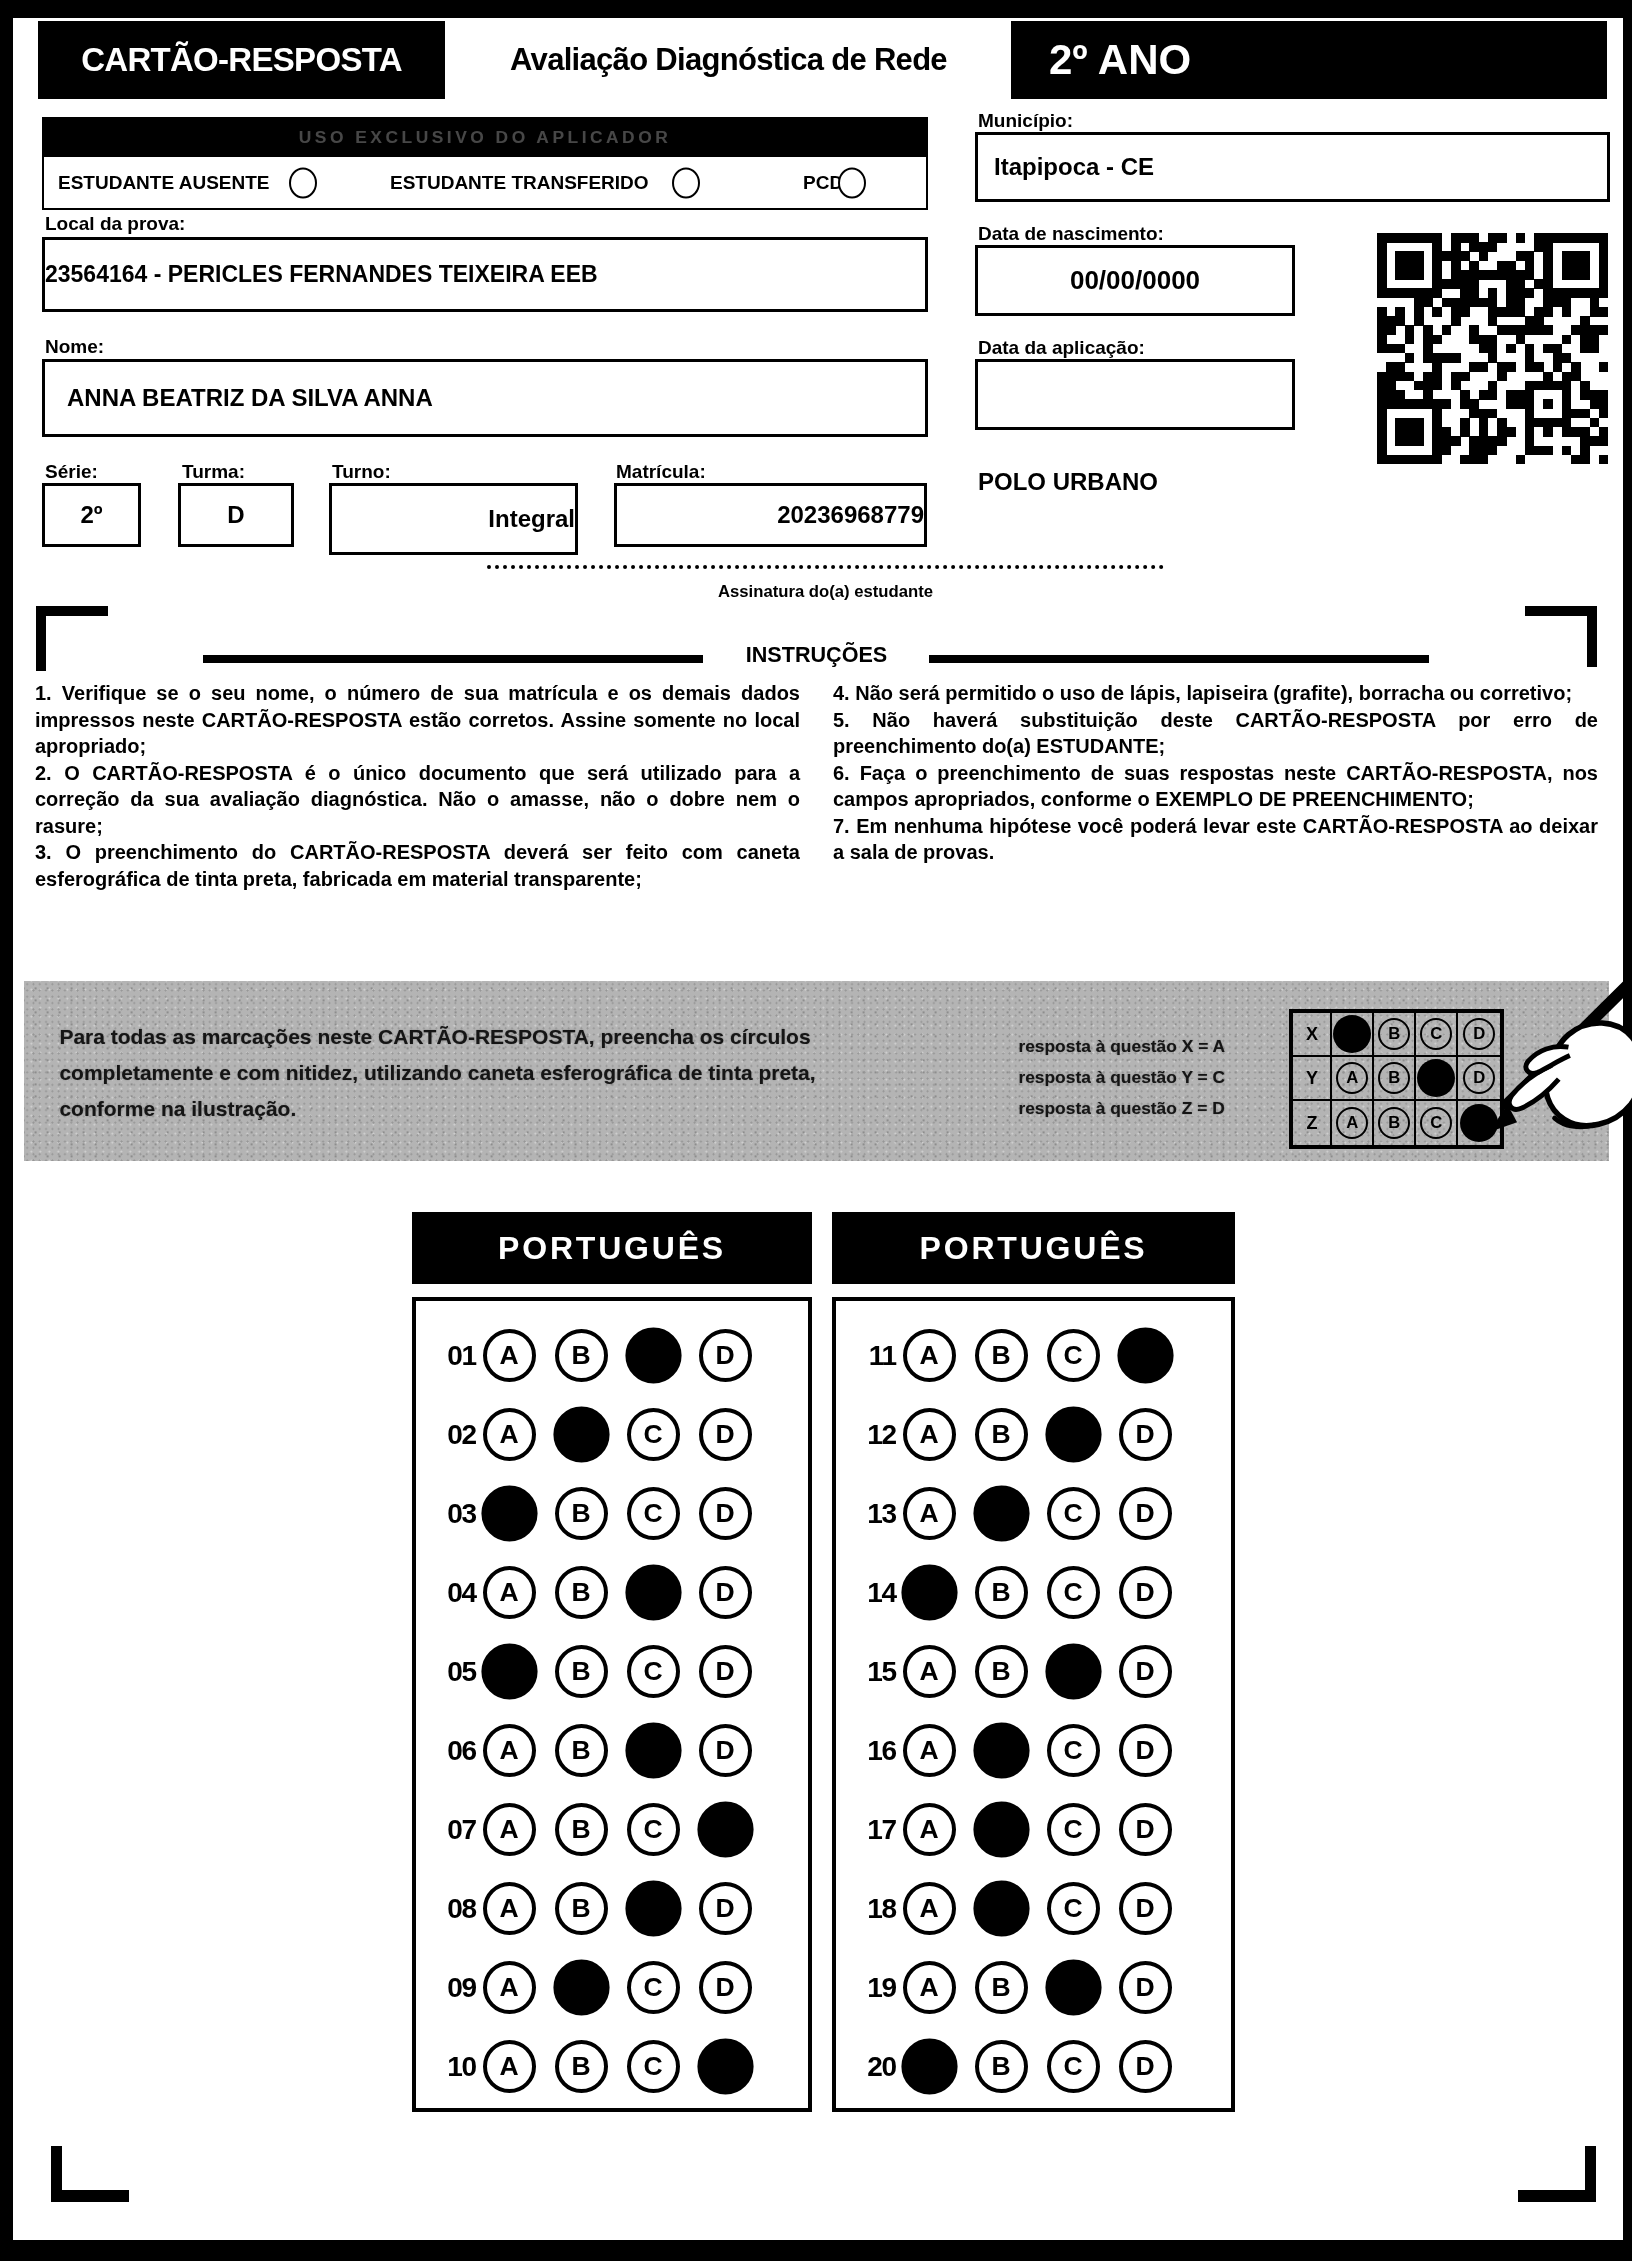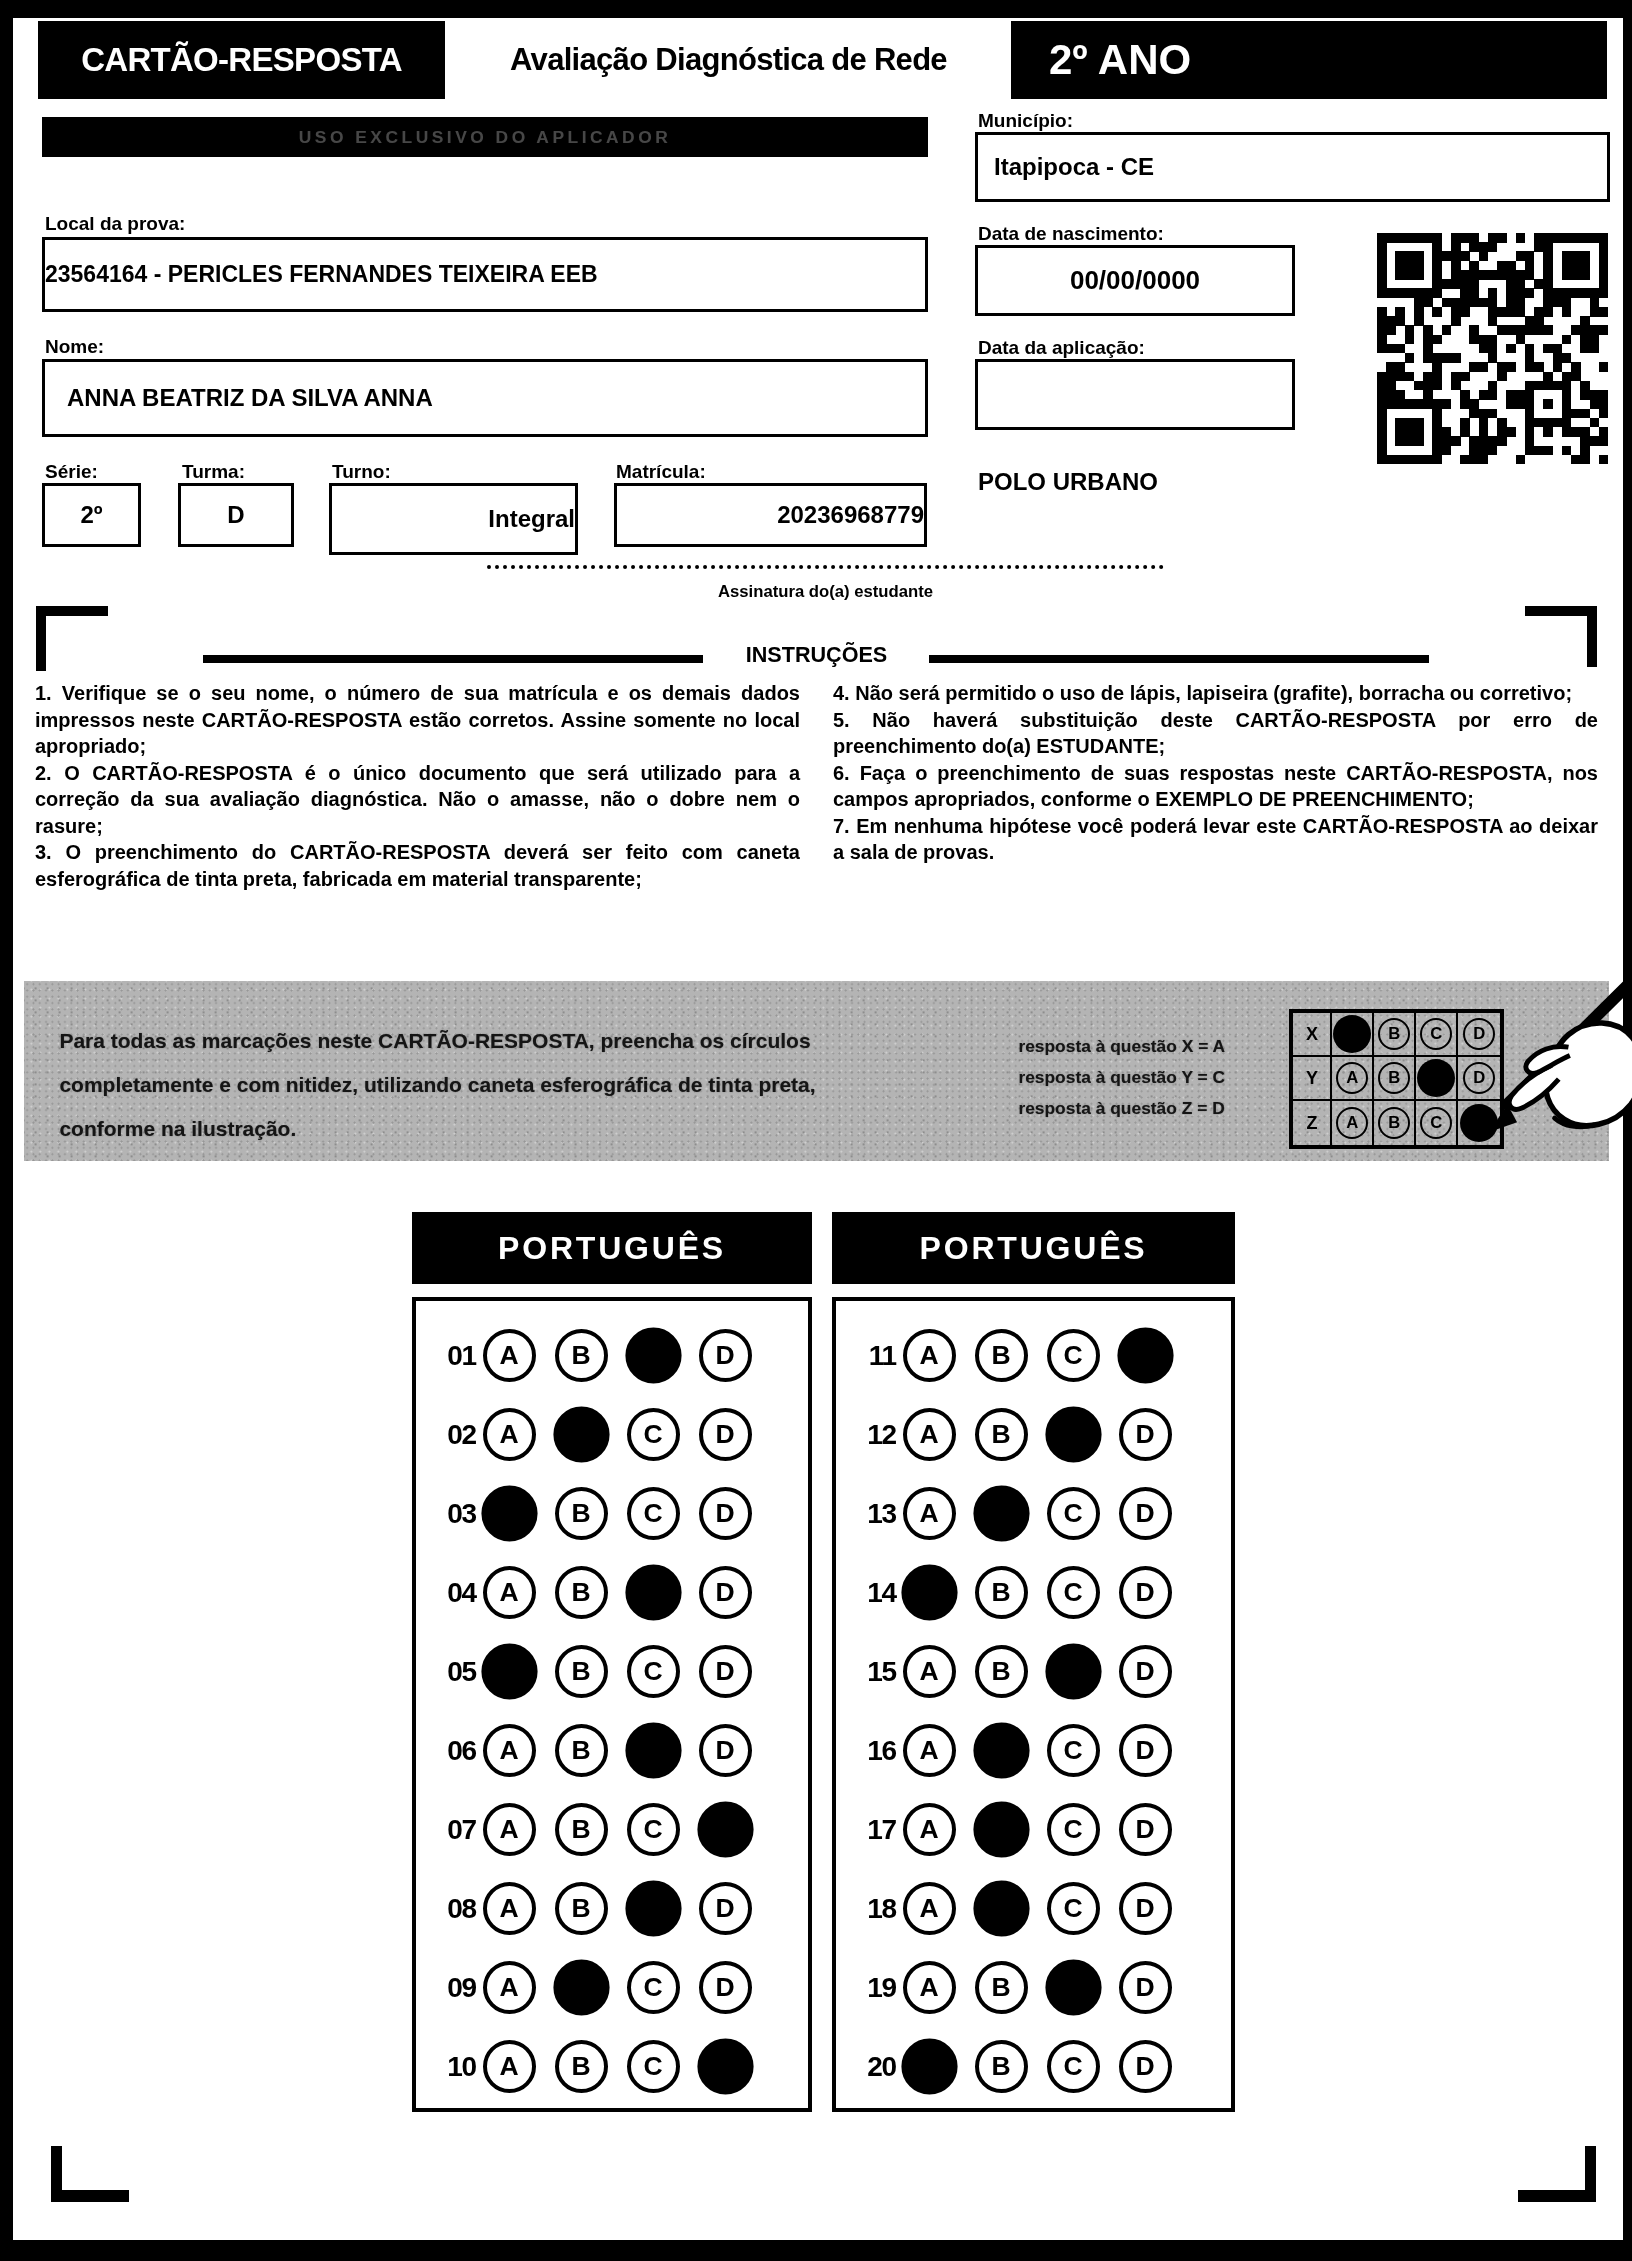--- a/index.html
+++ b/index.html
@@ -59,21 +59,21 @@
   #instr-left{left:35px;top:680px;width:765px}
   #instr-right{left:833px;top:680px;width:765px}
   #instr-left p,#instr-right p{font-size:20px;font-weight:700;line-height:26.5px;text-align:justify}
   
   #example-box{left:24.4px;top:981px;width:1585px;height:180px;background-color:#b4b4b4;
     background-image:radial-gradient(#969696 0.8px,transparent 1.2px),
                      radial-gradient(#d4d4d4 0.8px,transparent 1.2px),
                      radial-gradient(#8c8c8c 0.7px,transparent 1px);
     background-size:6.3px 6.3px,9px 9px,12px 12px;background-position:0 0,2.8px 4.2px,5.6px 1.4px}
   #example-text{position:absolute;left:35px;top:38px;width:829px;font-size:21px;font-weight:700;
-    line-height:44px;color:#151515;text-shadow:0 0 1.4px rgba(70,70,70,.65)}
+    line-height:36px;color:#151515;text-shadow:0 0 1.4px rgba(70,70,70,.65)}
   #example-legend{position:absolute;left:994px;top:50px}
   #example-legend p{font-size:17.4px;font-weight:700;line-height:31px;color:#151515;text-shadow:0 0 1.4px rgba(70,70,70,.65)}
   #example-grid{position:absolute;left:1265px;top:28px;border:4.2px solid #000;display:grid;
     grid-template-columns:39px 42px 42px 42px 42px;grid-auto-rows:44px;background:transparent}
   .eg-cell{border-right:2.8px solid #000;border-bottom:2.8px solid #000;display:flex;align-items:center;justify-content:center}
   .eg-cell.last-col{border-right:none}
   .eg-cell.last-row{border-bottom:none}
   .eg-label{font-size:18px;font-weight:700}
   .eg-circle{width:32px;height:32px;border:2.8px solid #000;border-radius:50%;display:flex;
     align-items:center;justify-content:center;font-size:16.7px;font-weight:700}
@@ -109,20 +109,28 @@
   </div>
   <div class="abs" id="hdr-card">
     <span>CARTÃO-RESPOSTA</span>
   </div>
   <div class="abs" id="hdr-grade">
     <span>2º ANO</span>
   </div>
 
   <div class="abs" id="aplicador-bar">
     <span>USO EXCLUSIVO DO APLICADOR</span>
+  </div>
+  <div class="abs" id="aplicador-box">
+    <span class="chk-label" id="chk-l1">ESTUDANTE AUSENTE</span>
+    <span class="chk-circle" id="chk-c1"></span>
+    <span class="chk-label" id="chk-l2">ESTUDANTE TRANSFERIDO</span>
+    <span class="chk-circle" id="chk-c2"></span>
+    <span class="chk-label" id="chk-l3">PCD</span>
+    <span class="chk-circle" id="chk-c3"></span>
   </div>
 
   <div class="flabel" style="left:45px;top:213px">Local da prova:</div>
   <div class="fbox" id="box-local">
     <span>23564164 - PERICLES FERNANDES TEIXEIRA EEB</span>
   </div>
   <div class="flabel" style="left:45px;top:336px">Nome:</div>
   <div class="fbox" id="box-nome">
     <span>ANNA BEATRIZ DA SILVA ANNA</span>
   </div>

